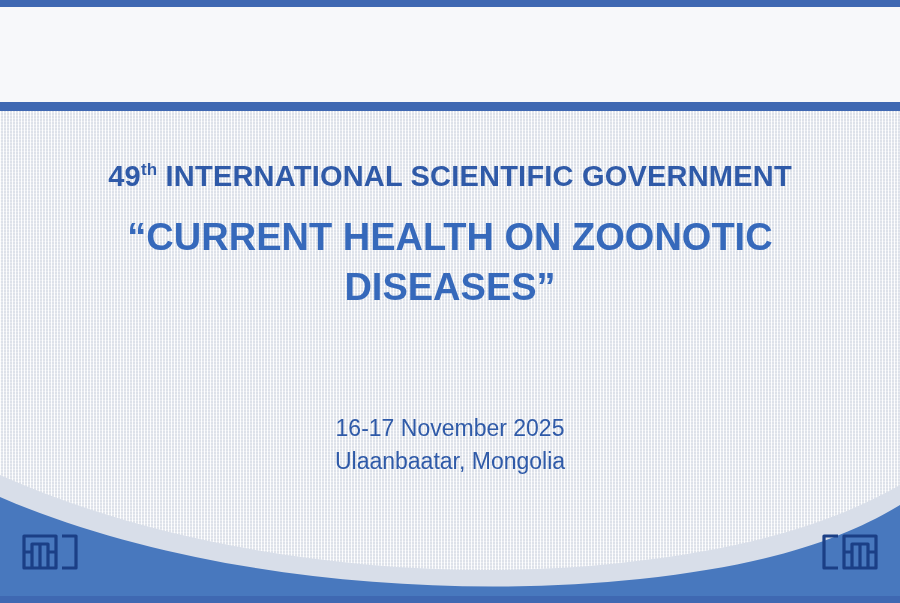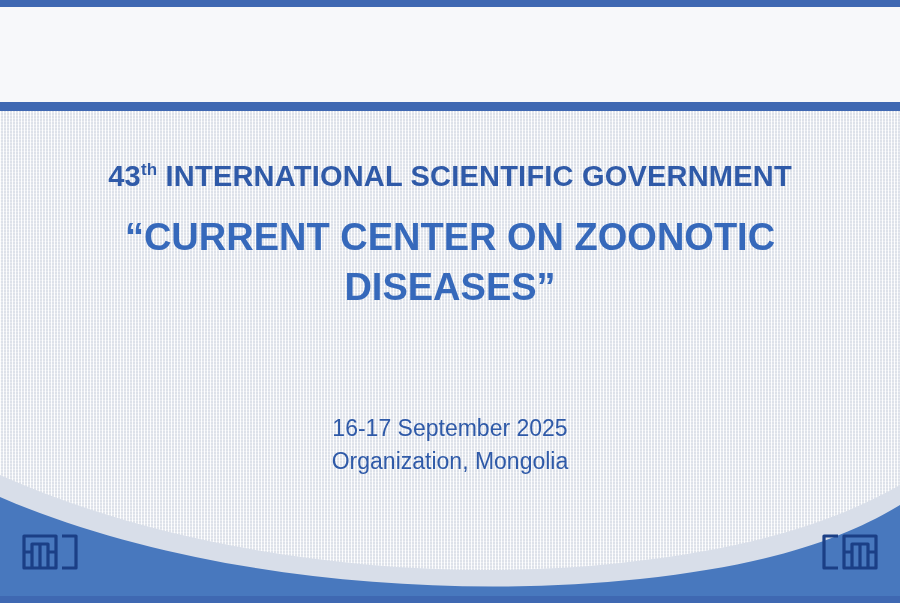--- a/index.html
+++ b/index.html
@@ -334,23 +334,23 @@
     <g fill="none" stroke="#1b3f86" stroke-width="3.2" stroke-linejoin="round">
       <path d="M62 46 L62 14 L30 14 L30 46 Z"></path>
       <path d="M54 46 L54 22 L38 22 L38 46"></path>
       <path d="M46 22 L46 46"></path>
       <path d="M62 30 L54 30 M38 30 L30 30"></path>
       <path d="M24 14 L10 14 L10 46 L24 46"></path>
     </g>
   </svg>
 
   <div class="title-block">
-    <div class="conf-line1"><span>43</span><sup>th</sup><span> INTERNATIONAL SCIENTIFIC GOVERNMENT</span></div>
-    <div class="conf-title">“CURRENT CENTER ON ZOONOTIC DISEASES”</div>
+    <div class="conf-line1"><span>49</span><sup>th</sup><span> INTERNATIONAL SCIENTIFIC GOVERNMENT</span></div>
+    <div class="conf-title">“CURRENT HEALTH ON ZOONOTIC DISEASES”</div>
   </div>
 
   <div class="date-block">
-    <div>16-17 September 2025</div>
-    <div>Organization, Mongolia</div>
+    <div>16-17 November 2025</div>
+    <div>Ulaanbaatar, Mongolia</div>
   </div>
 
   <div class="edge-bar bottom"></div>
 </div>
 
 </body></html>

